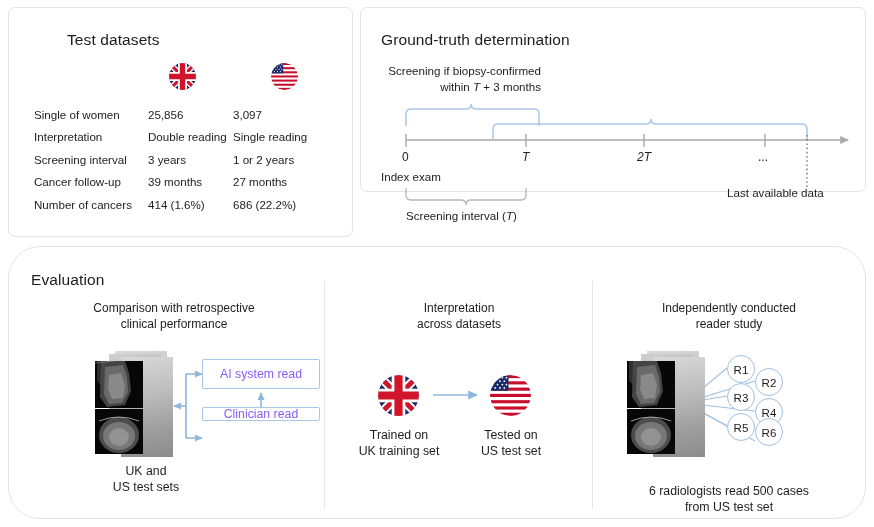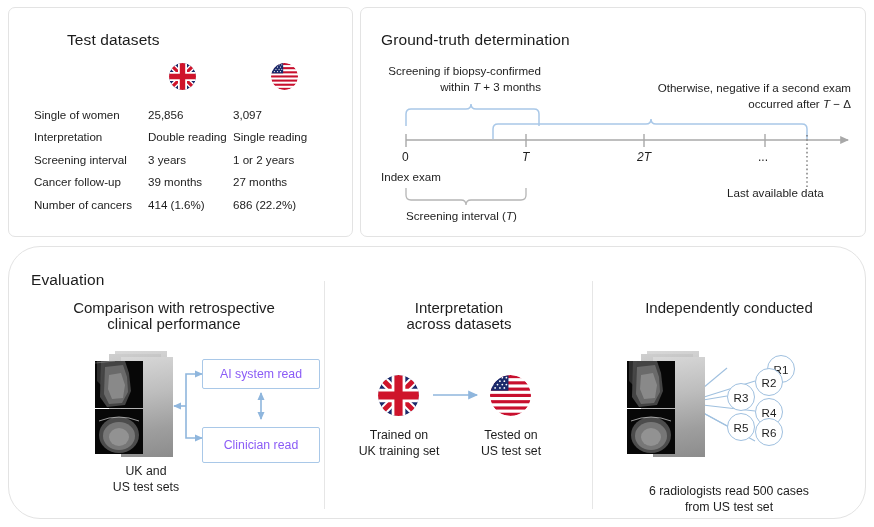--- a/index.html
+++ b/index.html
@@ -12,21 +12,21 @@
     position:relative;
   }
   .panel{
     position:absolute;
     background:#ffffff;
     border:1px solid #e3e3e3;
     border-radius:7px;
     box-sizing:border-box;
   }
   #panel-datasets{left:8px;top:7px;width:345px;height:230px;}
-  #panel-groundtruth{left:360px;top:7px;width:506px;height:230px;}
+  #panel-groundtruth{left:360px;top:7px;width:506px;height:185px;}
   #panel-evaluation{left:8px;top:246px;width:858px;height:273px;border-radius:32px;}
 
   .panel-title{
     position:absolute;
     font-size:15.5px;
     font-weight:400;
     color:#1c1c1c;
     letter-spacing:.1px;
     white-space:nowrap;
   }
@@ -53,21 +53,21 @@
   
   .gt-text{position:absolute;font-size:11.6px;color:#1d1d1d;line-height:15.5px;white-space:nowrap;}
   .gt-text.rt{text-align:right;}
   .axis-lbl{position:absolute;font-size:12px;color:#1d1d1d;white-space:nowrap;}
   .ital{font-style:italic;}
   svg.overlay{position:absolute;left:0;top:0;overflow:visible;}
 
   
   .divider{position:absolute;width:1px;background:#e6e6e6;}
   .sub-title{
-    position:absolute;font-size:15px;color:#1d1d1d;
+    position:absolute;font-size:12px;color:#1d1d1d;
     text-align:center;line-height:16px;white-space:nowrap;
   }
   .caption{
     position:absolute;font-size:12.3px;color:#1d1d1d;
     text-align:center;line-height:16px;white-space:nowrap;
   }
   .rbox{
     position:absolute;
     border:1px solid #a9c8e8;
     background:#ffffff;
@@ -186,26 +186,20 @@
 <div class="panel" id="panel-groundtruth">
   <div class="panel-title" id="title-groundtruth">Ground-truth determination</div>
 
   <div class="gt-text rt" style="left:0px;top:55px;width:180px;">
     <div>Screening if biopsy-confirmed</div>
     <div>
       <span>within </span><span class="ital">T</span><span> + 3 months</span>
     </div>
   </div>
 
-  <div class="gt-text rt" style="left:160px;top:72px;width:330px;">
-    <div>Otherwise, negative if a second exam</div>
-    <div>
-      <span>occurred after </span><span class="ital">T</span><span> − Δ</span>
-    </div>
-  </div>
 
   <svg class="overlay" width="506" height="230">
     <defs>
       <marker id="axarrow" viewBox="0 0 10 10" refX="8" refY="5" markerWidth="7" markerHeight="7" orient="auto">
         <path d="M0,1 L9,5 L0,9 z" fill="#a8a8a8"></path>
       </marker>
     </defs>
 
     <path d="M45,118 L45,106 Q45,101 50,101 L105,101 Q110,101 110,96
              Q110,101 115,101 L173,101 Q178,101 178,106 L178,118" fill="none" stroke="#a9c8e8" stroke-width="1.5"></path>
@@ -300,21 +294,21 @@
     <path d="M676,156 L718,121" stroke="#9fc0df" stroke-width="1.1" fill="none"></path>
     <path d="M676,156 L746,134" stroke="#9fc0df" stroke-width="1.1" fill="none"></path>
     <path d="M676,156 L718,149" stroke="#9fc0df" stroke-width="1.1" fill="none"></path>
     <path d="M676,156 L746,164" stroke="#9fc0df" stroke-width="1.1" fill="none"></path>
     <path d="M676,156 L718,179" stroke="#9fc0df" stroke-width="1.1" fill="none"></path>
     <path d="M676,156 L746,194" stroke="#9fc0df" stroke-width="1.1" fill="none"></path>
     <path d="M665,156 L676,156" stroke="#8fb6dd" stroke-width="1.6" fill="none" marker-start="url(#bluearrowStart)"></path>
   </svg>
 
   <div class="rbox" style="left:193px;top:112px;width:118px;height:30px;">AI system read</div>
-  <div class="rbox" style="left:193px;top:180px;width:118px;height:36px;">Clinician read</div>
+  <div class="rbox" style="left:193px;top:160px;width:118px;height:14px;">Clinician read</div>
 
   <div class="caption" style="left:62px;top:216px;width:150px;">
     <div>UK and</div>
     <div>US test sets</div>
   </div>
 
   <div class="sub-title" style="left:330px;top:53px;width:240px;">
     <div>Interpretation</div>
     <div>across datasets</div>
   </div>
@@ -379,20 +373,21 @@
     <div>Tested on</div>
     <div>US test set</div>
   </div>
   <div class="caption" style="left:330px;top:180px;width:120px;">
     <div>Trained on</div>
     <div>UK training set</div>
   </div>
 
   <div class="sub-title" style="left:600px;top:53px;width:240px;">
     <div>Independently conducted</div>
+    <div>reader study</div>
   </div>
 
   <div class="stack" style="left:612px;top:104px;width:108px;height:108px;">
     <div class="mm bgim" style="left:26px;top:0px;width:52px;height:100px;"></div>
     <div class="mm bgim2" style="left:20px;top:3px;width:52px;height:100px;"></div>
     <div class="mm bgim" style="left:32px;top:6px;width:52px;height:100px;"></div>
     <div class="mm dark" style="left:6px;top:10px;width:48px;height:47px;">
       <svg width="48" height="47" viewBox="0 0 48 47">
         <rect width="48" height="47" fill="#070707"></rect>
         <path d="M6 0 L30 0 L34 12 L36 30 L30 44 L12 46 L5 36 Z" fill="#5a5a5a" opacity="0.75"></path>
@@ -405,21 +400,21 @@
       <svg width="48" height="45" viewBox="0 0 48 45">
         <rect width="48" height="45" fill="#070707"></rect>
         <ellipse cx="24" cy="26" rx="20" ry="18" fill="#6a6a6a" opacity="0.7"></ellipse>
         <ellipse cx="24" cy="27" rx="16" ry="14" fill="#9a9a9a" opacity="0.55"></ellipse>
         <ellipse cx="24" cy="28" rx="10" ry="9" fill="#bcbcbc" opacity="0.4"></ellipse>
         <path d="M4 12 Q24 4 44 12" stroke="#d8d8d8" stroke-width="1" fill="none" opacity="0.7"></path>
       </svg>
     </div>
   </div>
 
-  <div class="rcirc" style="left:718px;top:108px;margin-left:40px;">R1</div>
+  <div class="rcirc" style="left:718px;top:108px;">R1</div>
   <div class="rcirc" style="left:746px;top:121px;">R2</div>
   <div class="rcirc" style="left:718px;top:136px;">R3</div>
   <div class="rcirc" style="left:746px;top:151px;">R4</div>
   <div class="rcirc" style="left:718px;top:166px;">R5</div>
   <div class="rcirc" style="left:746px;top:171px;">R6</div>
 
   <div class="caption" style="left:600px;top:226px;width:240px;margin-top:10px;">
     <div>6 radiologists read 500 cases</div>
     <div>from US test set</div>
   </div>

